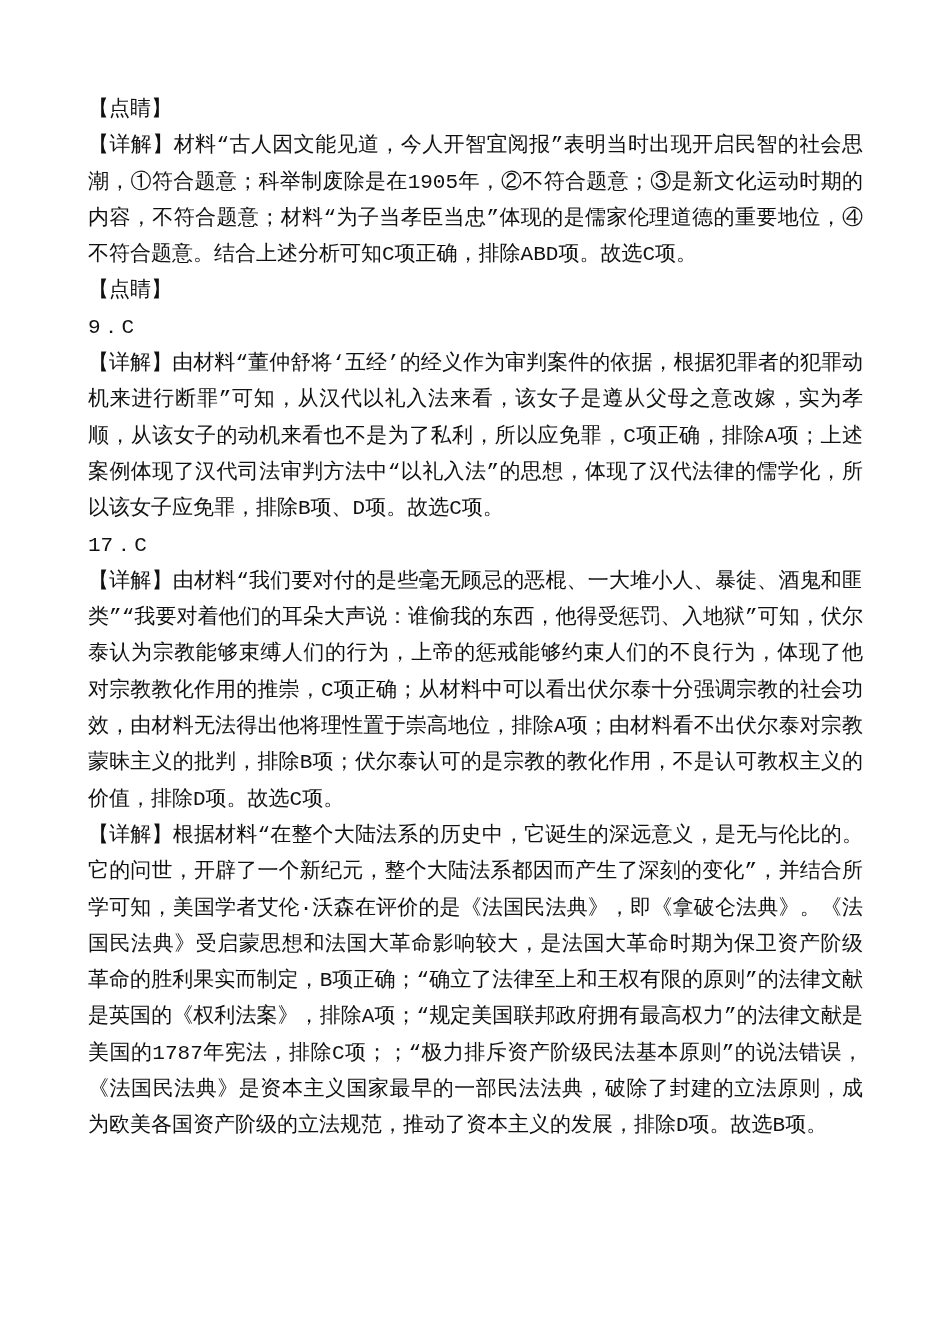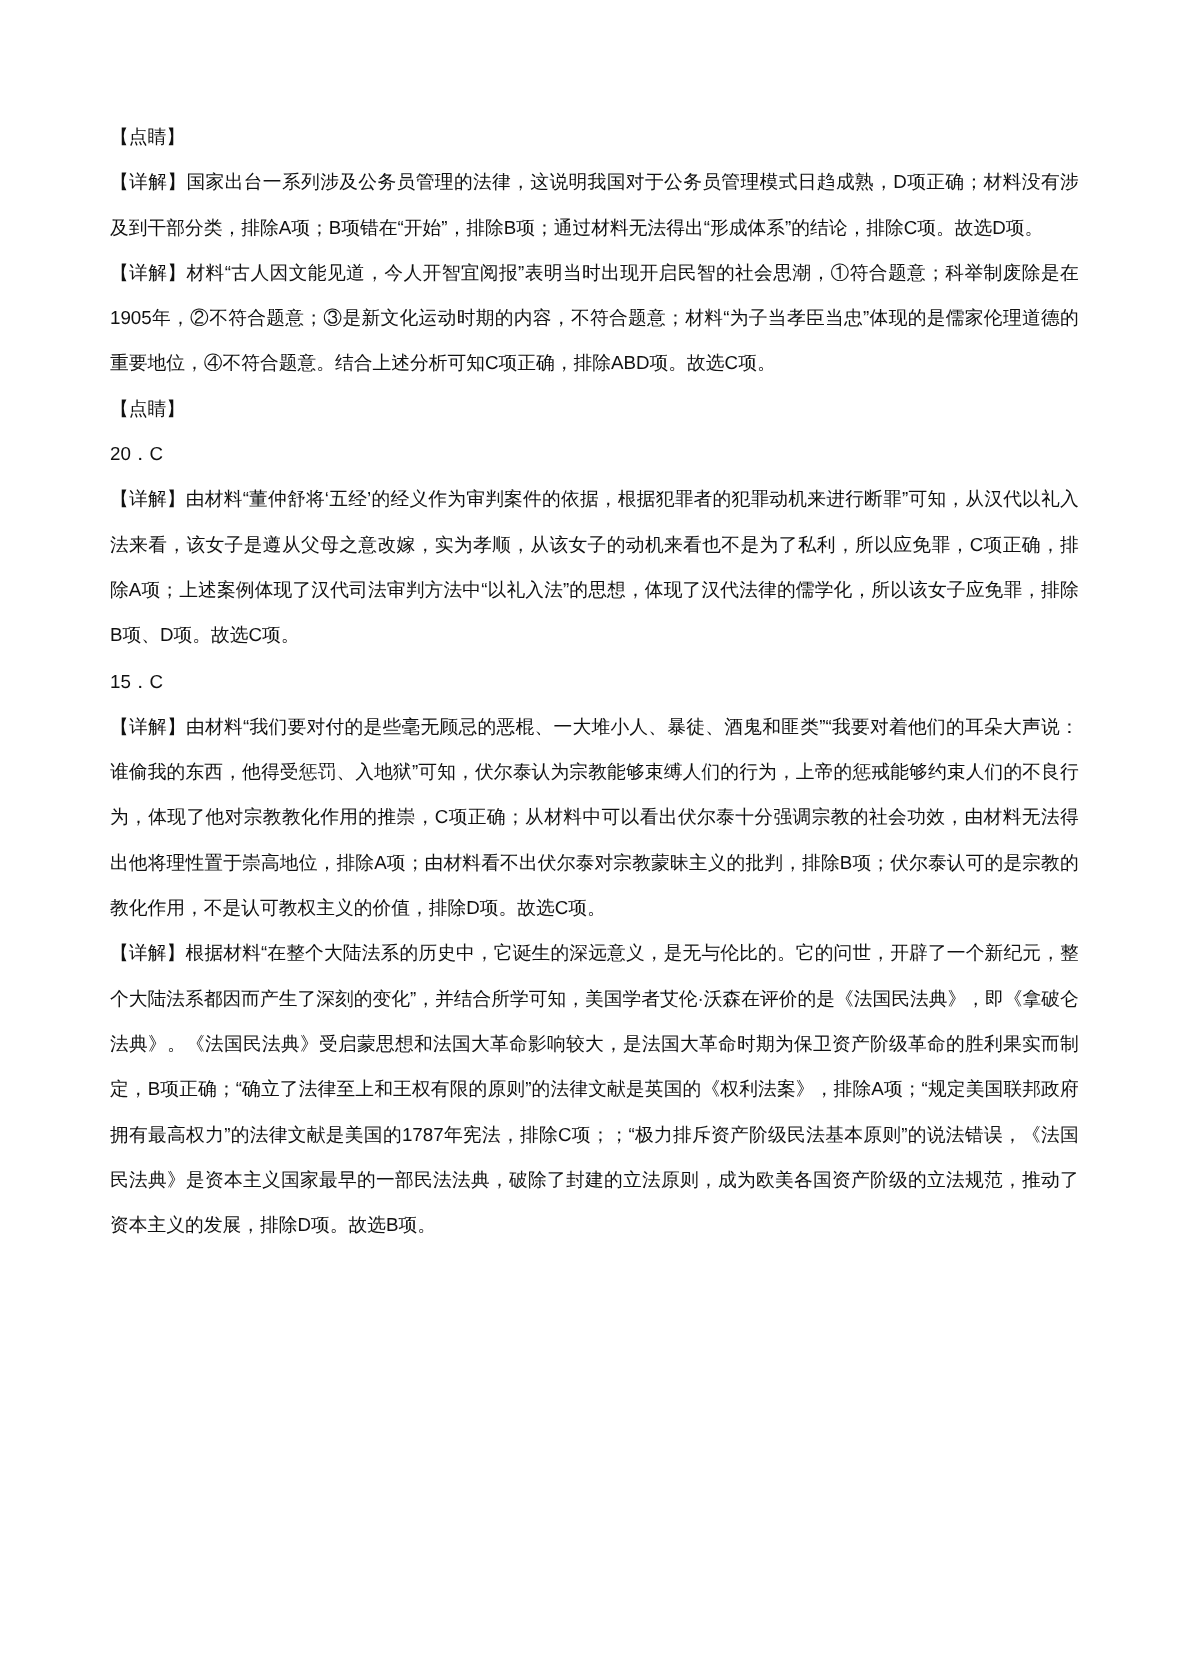--- a/index.html
+++ b/index.html
@@ -2,35 +2,34 @@
 <html><head>
   <meta charset="utf-8">
   <style>
     html, body { margin: 0; padding: 0; background: #ffffff; }
     body { width: 950px; height: 1344px; position: relative; overflow: hidden; }
     .page {
       position: absolute;
       left: 88px;
       top: 92px;
       width: 775px;
-      font-family: Liberation Sans, sans-serif;
-      font-size: 15px;
+      font-family: Liberation Mono, monospace;
+      font-size: 21px;
       line-height: 36.3px;
       color: #111111;
     }
     .para { margin: 0; padding: 0; text-align: justify; text-justify: inter-character; }
     .tag { font-weight: normal; }
     .num { }
   </style>
 </head>
 <body>
 
 <div class="page">
   <p class="para tag">【点睛】</p>
-  <p class="para"><span>【详解】</span><span>国家出台一系列涉及公务员管理的法律，这说明我国对于公务员管理模式日趋成熟，D项正确；材料没有涉及到干部分类，排除A项；B项错在“开始”，排除B项；通过材料无法得出“形成体系”的结论，排除C项。故选D项。</span></p>
   <p class="para"><span>【详解】</span><span>材料“古人因文能见道，今人开智宜阅报”表明当时出现开启民智的社会思潮，①符合题意；科举制废除是在1905年，②不符合题意；③是新文化运动时期的内容，不符合题意；材料“为子当孝臣当忠”体现的是儒家伦理道德的重要地位，④不符合题意。结合上述分析可知C项正确，排除ABD项。故选C项。</span></p>
   <p class="para tag">【点睛】</p>
-  <p class="para num">20．C</p>
+  <p class="para num">9．C</p>
   <p class="para"><span>【详解】</span><span>由材料“董仲舒将‘五经’的经义作为审判案件的依据，根据犯罪者的犯罪动机来进行断罪”可知，从汉代以礼入法来看，该女子是遵从父母之意改嫁，实为孝顺，从该女子的动机来看也不是为了私利，所以应免罪，C项正确，排除A项；上述案例体现了汉代司法审判方法中“以礼入法”的思想，体现了汉代法律的儒学化，所以该女子应免罪，排除B项、D项。故选C项。</span></p>
-  <p class="para num">15．C</p>
+  <p class="para num">17．C</p>
   <p class="para"><span>【详解】</span><span>由材料“我们要对付的是些毫无顾忌的恶棍、一大堆小人、暴徒、酒鬼和匪类”“我要对着他们的耳朵大声说：谁偷我的东西，他得受惩罚、入地狱”可知，伏尔泰认为宗教能够束缚人们的行为，上帝的惩戒能够约束人们的不良行为，体现了他对宗教教化作用的推崇，C项正确；从材料中可以看出伏尔泰十分强调宗教的社会功效，由材料无法得出他将理性置于崇高地位，排除A项；由材料看不出伏尔泰对宗教蒙昧主义的批判，排除B项；伏尔泰认可的是宗教的教化作用，不是认可教权主义的价值，排除D项。故选C项。</span></p>
   <p class="para"><span>【详解】</span><span>根据材料“在整个大陆法系的历史中，它诞生的深远意义，是无与伦比的。它的问世，开辟了一个新纪元，整个大陆法系都因而产生了深刻的变化”，并结合所学可知，美国学者艾伦·沃森在评价的是《法国民法典》，即《拿破仑法典》。《法国民法典》受启蒙思想和法国大革命影响较大，是法国大革命时期为保卫资产阶级革命的胜利果实而制定，B项正确；“确立了法律至上和王权有限的原则”的法律文献是英国的《权利法案》，排除A项；“规定美国联邦政府拥有最高权力”的法律文献是美国的1787年宪法，排除C项；；“极力排斥资产阶级民法基本原则”的说法错误，《法国民法典》是资本主义国家最早的一部民法法典，破除了封建的立法原则，成为欧美各国资产阶级的立法规范，推动了资本主义的发展，排除D项。故选B项。</span></p>
 </div>
 
 </body></html>

